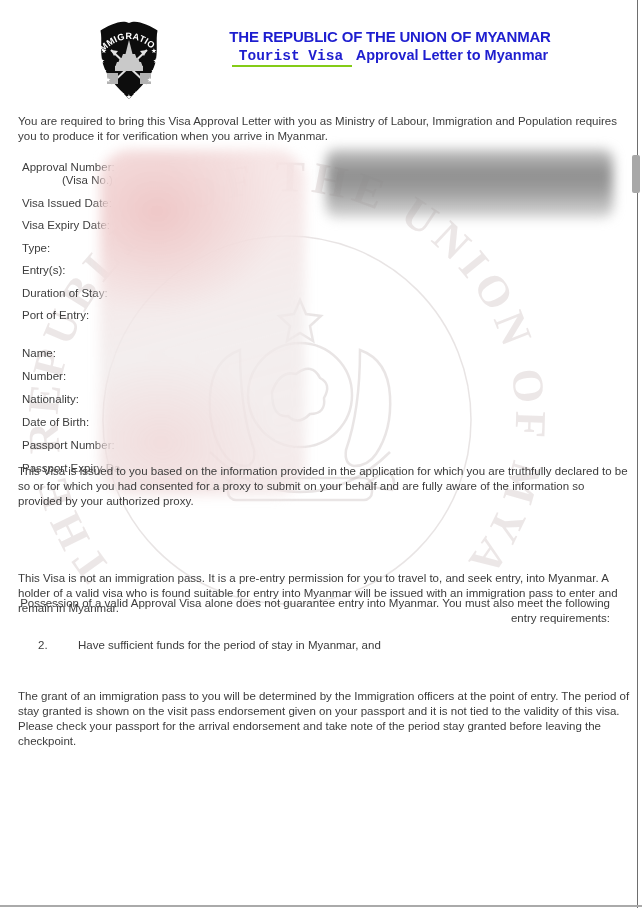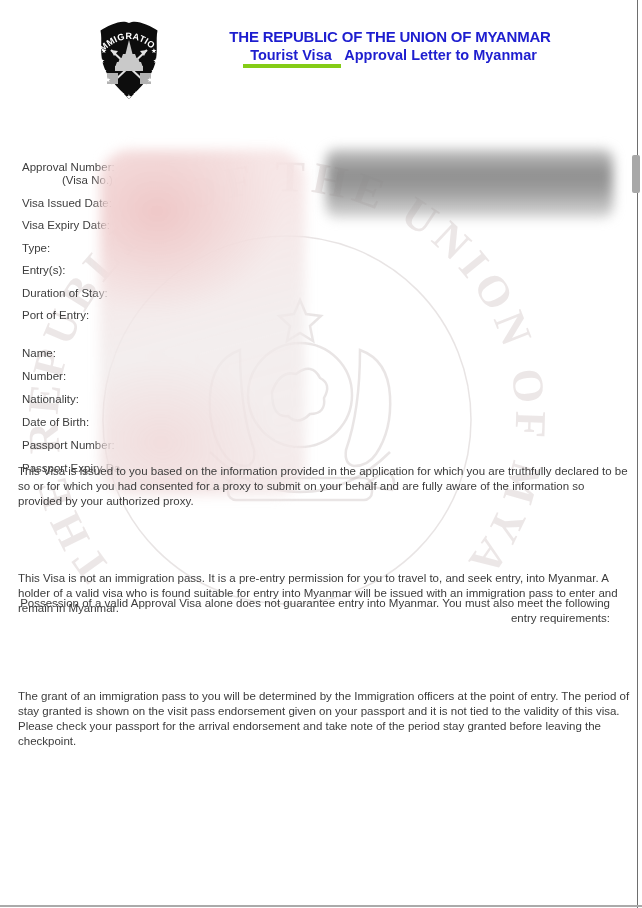--- a/index.html
+++ b/index.html
@@ -9,21 +9,21 @@
   }
   
   .watermark{position:absolute;left:0;top:0;width:642px;height:908px;pointer-events:none;}
   
   .header{position:absolute;left:18px;top:20px;right:26px;display:flex;align-items:flex-start;}
   .badge{margin-left:76px;flex:0 0 auto;}
   .header-text{flex:1;text-align:center;color:#1e1ecf;font-weight:bold;padding-top:8px;line-height:18px;}
   .h-line1{font-size:15px;letter-spacing:-.2px;}
   .h-line2{font-size:14.5px;}
   .h-line3{font-size:14.5px;}
-  .h-underline{border-bottom:4px solid #84cc16;padding:0 9px 1px 7px;}
+  .h-underline{border-bottom:2px solid #84cc16;padding:0 9px 1px 7px;font-family:Liberation Mono, monospace;}
   
   .para{position:absolute;left:18px;font-size:11.5px;line-height:15px;color:#3c3c3c;margin:0;}
   .p-intro{top:114px;width:600px;}
   .p-issued{top:464px;width:613px;}
   .p-preentry{top:571px;width:613px;}
   .p-possession{top:596px;width:592px;text-align:right;}
   .p-grant{top:689px;width:613px;}
   .p-note{top:757px;width:600px;color:#de423a;}
   
   .fields{position:absolute;left:22px;font-size:11.5px;color:#3d3d3d;}
@@ -122,20 +122,21 @@
           <text x="62" y="43">★</text>
         <text x="60" y="33">★</text>
       </g>
     </svg>
     <div class="header-text">
       <div class="h-line1">THE REPUBLIC OF THE UNION OF MYANMAR</div>
       <div class="h-line3"><span class="h-underline">Tourist Visa</span> <span>Approval Letter to Myanmar</span></div>
     </div>
   </div>
 
+  <p class="para p-intro">You are required to bring this Visa Approval Letter with you as Ministry of Labour, Immigration and Population requires you to produce it for verification when you arrive in Myanmar.</p>
 
   <div class="fields fields-1">
     <div class="frow">
       <span>Approval Number:</span>
       <span class="sublabel">(Visa No.)</span>
     </div>
     <div class="frow">Visa Issued Date:</div>
     <div class="frow">Visa Expiry Date:</div>
     <div class="frow">Type:</div>
     <div class="frow">Entry(s):</div>
@@ -153,20 +154,21 @@
   </div>
 
   <div class="blur-values"></div>
   <div class="blur-top"></div>
 
   <p class="para p-issued">This Visa is issued to you based on the information provided in the application for which you are truthfully declared to be so or for which you had consented for a proxy to submit on your behalf and are fully aware of the information so provided by your authorized proxy.</p>
   <p class="para p-preentry">This Visa is not an immigration pass. It is a pre-entry permission for you to travel to, and seek entry, into Myanmar. A holder of a valid visa who is found suitable for entry into Myanmar will be issued with an immigration pass to enter and remain in Myanmar.</p>
   <p class="para p-possession">Possession of a valid Approval Visa alone does not guarantee entry into Myanmar. You must also meet the following entry requirements:</p>
 
   <div class="reqlist">
+    <div><span class="req-num">2.</span><span>Have sufficient funds for the period of stay in Myanmar, and</span></div>
   </div>
 
   <p class="para p-grant">The grant of an immigration pass to you will be determined by the Immigration officers at the point of entry. The period of stay granted is shown on the visit pass endorsement given on your passport and it is not tied to the validity of this visa. Please check your passport for the arrival endorsement and take note of the period stay granted before leaving the checkpoint.</p>
 
 
   <div class="scroll-track"></div>
   <div class="scroll-thumb"></div>
   <div class="bottom-line"></div>
 
 </div>

